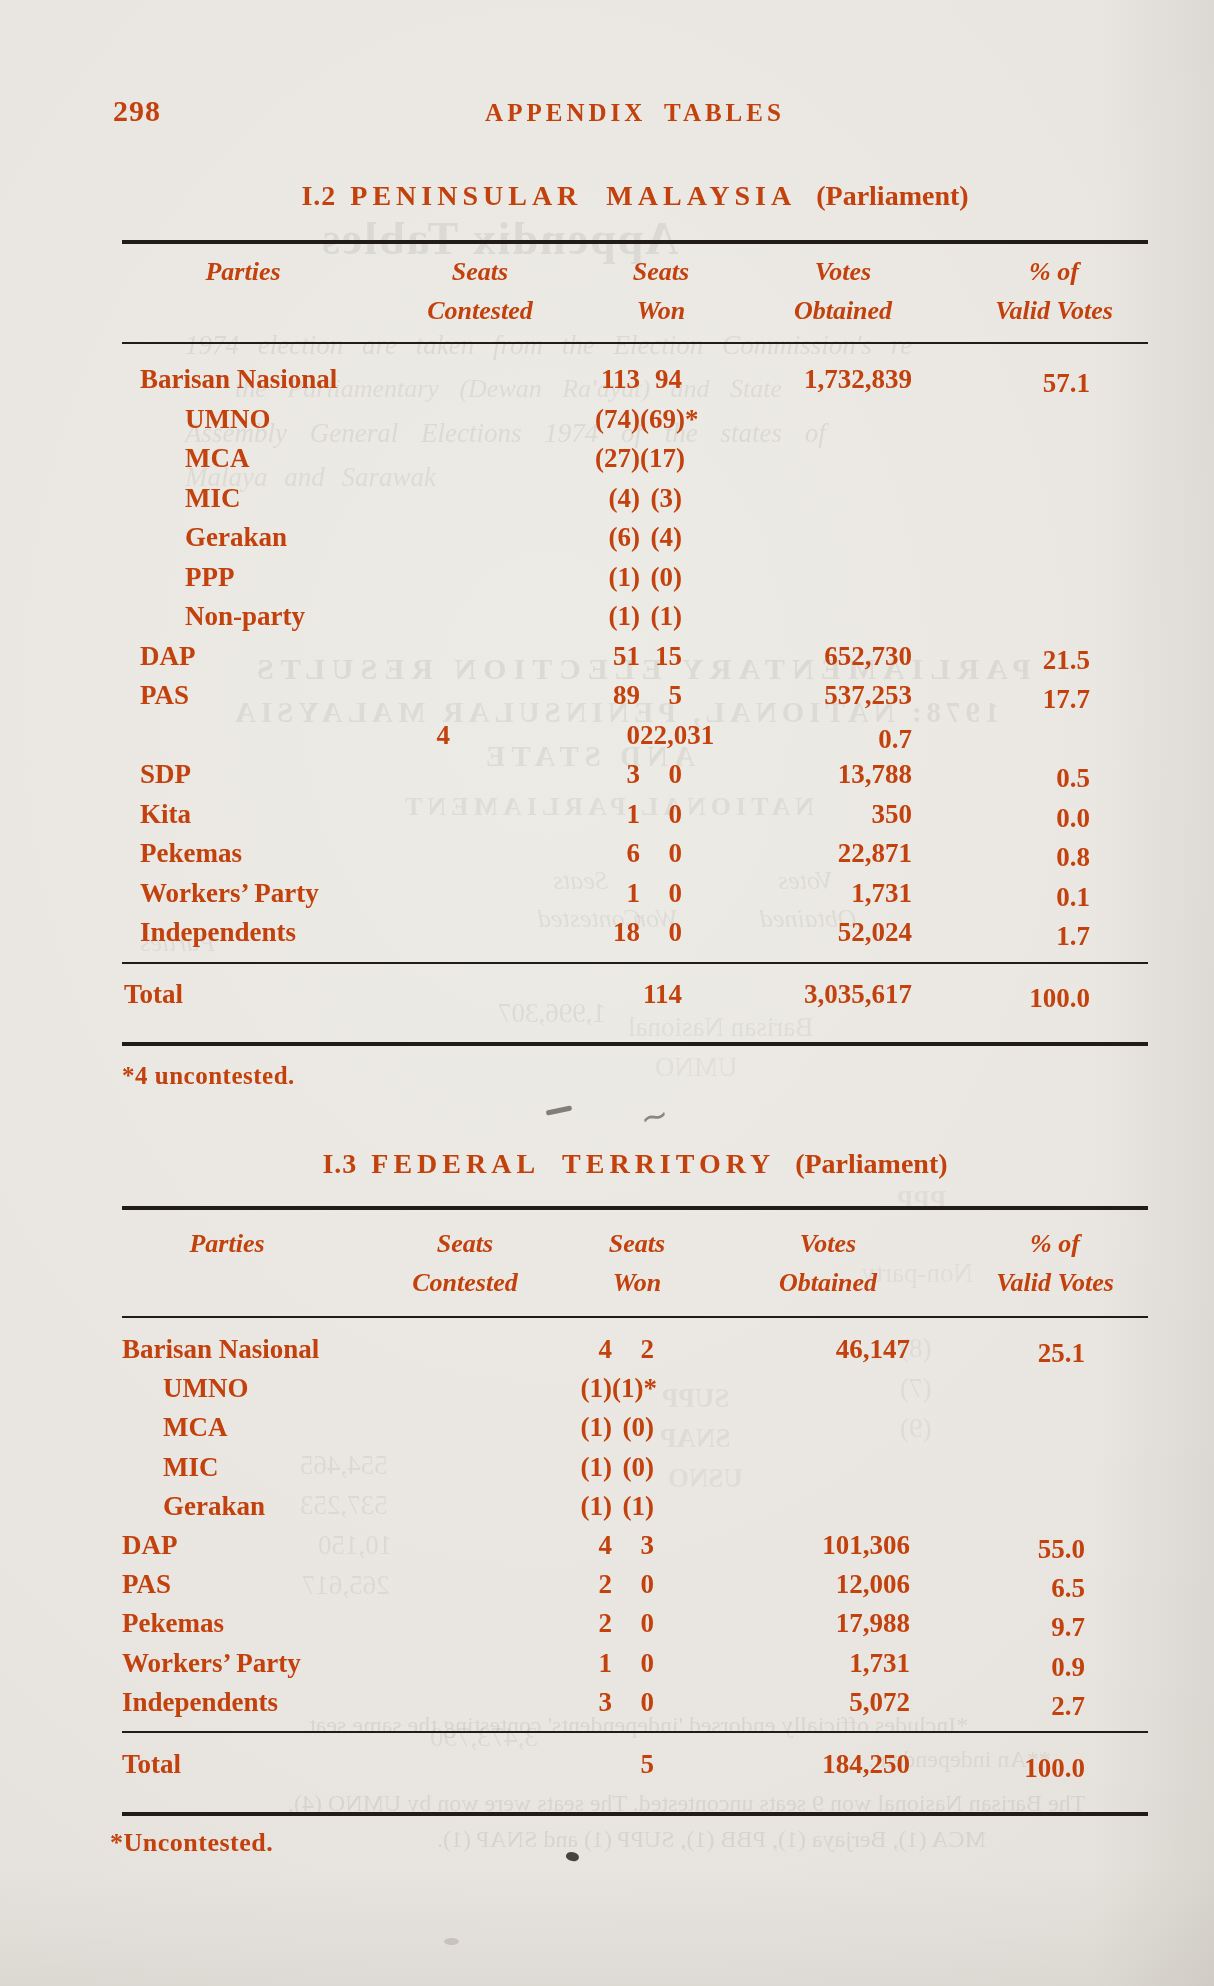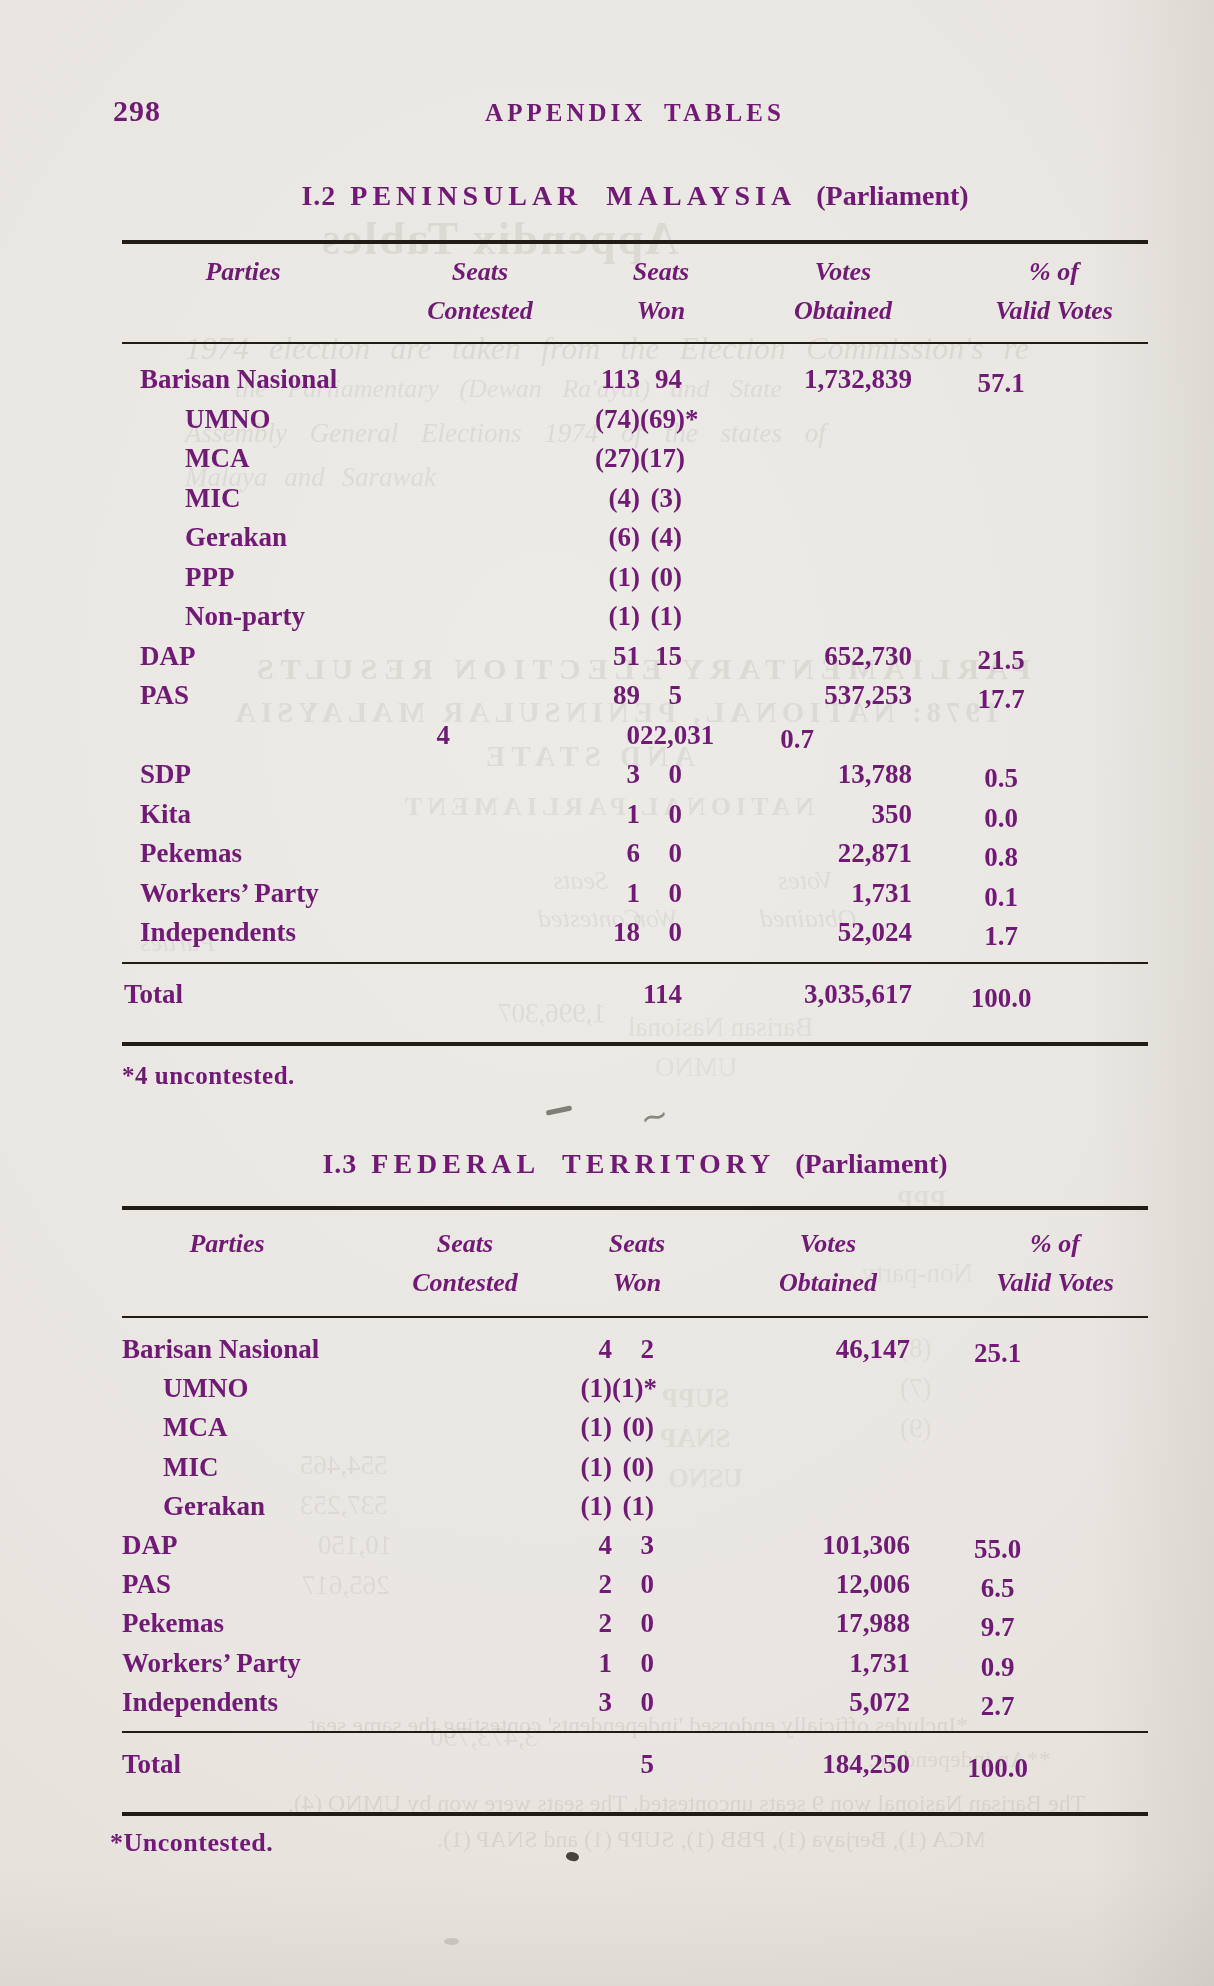--- a/index.html
+++ b/index.html
@@ -9,21 +9,21 @@
     color:#1c1712;
     background:
       linear-gradient(90deg, rgba(60,55,45,0) 90%, rgba(60,55,45,.07) 100%),
       linear-gradient(0deg, rgba(60,55,45,.05) 0%, rgba(60,55,45,0) 6%),
       radial-gradient(130% 105% at 45% 35%, #edebe6 0%, #e9e6e1 50%, #ded9d2 100%);
   }
   .abs{position:absolute;}
   .nowrap{white-space:nowrap;}
 
   
-  .ink{color:#701a75;}
+  .ink{color:#c2410c;}
   .pageno{left:113px;top:94px;font-size:30px;font-weight:bold;letter-spacing:1px;}
   .runhead{left:122px;top:99px;width:1026px;text-align:center;font-size:25px;font-weight:bold;letter-spacing:4px;word-spacing:8px;}
 
   .ttl{left:122px;width:1026px;text-align:center;font-weight:bold;font-size:28px;white-space:nowrap;}
   .ttl .no{letter-spacing:1px;margin-right:14px;}
   .ttl .nm{letter-spacing:5px;word-spacing:12px;margin-right:20px;}
   .ttl .pr{letter-spacing:0;}
 
   .rule{left:122px;width:1026px;background:#221c16;}
   .rule.thick{height:4px;}
@@ -41,21 +41,21 @@
   .row{font-weight:bold;font-size:27px;}
   .t1 .row{height:39.5px;line-height:39.5px;}
   .t2 .row{height:39.2px;line-height:39.2px;}
   .cell{white-space:nowrap;overflow:visible;}
   .party{text-align:left;padding-left:18px;}
   .g2 .party{padding-left:0;}
   .sub .party{padding-left:63px;}
   .g2.sub .party{padding-left:41px;}
   .cl{text-align:right;}
   .cr{text-align:right;}
-  .pct{padding-top:4px;text-align:center;}
+  .pct{padding-top:4px;}
   .totalrow{font-weight:bold;}
   .totalrow .party{padding-left:2px;}
   .g2.totalrow .party{padding-left:0;}
 
   .fnote{font-size:25px;font-weight:bold;letter-spacing:.5px;}
 
   
   .gh{position:absolute;color:#6e6a61;white-space:nowrap;font-weight:normal;}
   .mir{transform:scaleX(-1);transform-origin:center;display:inline-block;}
   .gi{font-style:italic;}
@@ -63,21 +63,21 @@
 
   
   .mark{position:absolute;}
 </style>
 </head>
 <body>
 
 <div>
   <span class="gh gb abs" style="left:320px;top:212px;font-size:46px;letter-spacing:2px;opacity:.12;"><span class="mir">Appendix Tables</span></span>
 
-  <span class="gh gi abs" style="left:185px;top:330px;font-size:32px;word-spacing:12px;opacity:.12;font-style:italic;">1974 election are taken from the Election Commission's re</span>
+  <span class="gh gi abs" style="left:185px;top:330px;font-size:27px;word-spacing:12px;opacity:.12;font-style:italic;">1974 election are taken from the Election Commission's re</span>
   <span class="gh gi abs" style="left:235px;top:374px;font-size:26px;word-spacing:14px;opacity:.11;">the Parliamentary (Dewan Ra'ayat) and State</span>
   <span class="gh gi abs" style="left:185px;top:418px;font-size:27px;word-spacing:16px;opacity:.12;">Assembly General Elections 1974 of the states of</span>
   <span class="gh gi abs" style="left:185px;top:462px;font-size:27px;word-spacing:10px;opacity:.11;">Malaya and Sarawak</span>
 
   <span class="gh gb abs" style="left:250px;top:652px;font-size:30px;letter-spacing:7px;opacity:.12;"><span class="mir">PARLIAMENTARY ELECTION RESULTS</span></span>
   <span class="gh gb abs" style="left:230px;top:696px;font-size:29px;letter-spacing:5px;opacity:.11;"><span class="mir">1978: NATIONAL, PENINSULAR MALAYSIA</span></span>
   <span class="gh gb abs" style="left:480px;top:740px;font-size:29px;letter-spacing:6px;opacity:.11;"><span class="mir">AND STATE</span></span>
   <span class="gh gb abs" style="left:400px;top:792px;font-size:26px;letter-spacing:5px;opacity:.10;"><span class="mir">NATIONAL PARLIAMENT</span></span>
 
   <span class="gh gi abs" style="left:140px;top:928px;font-size:26px;opacity:.10;"><span class="mir">Parties</span></span>

